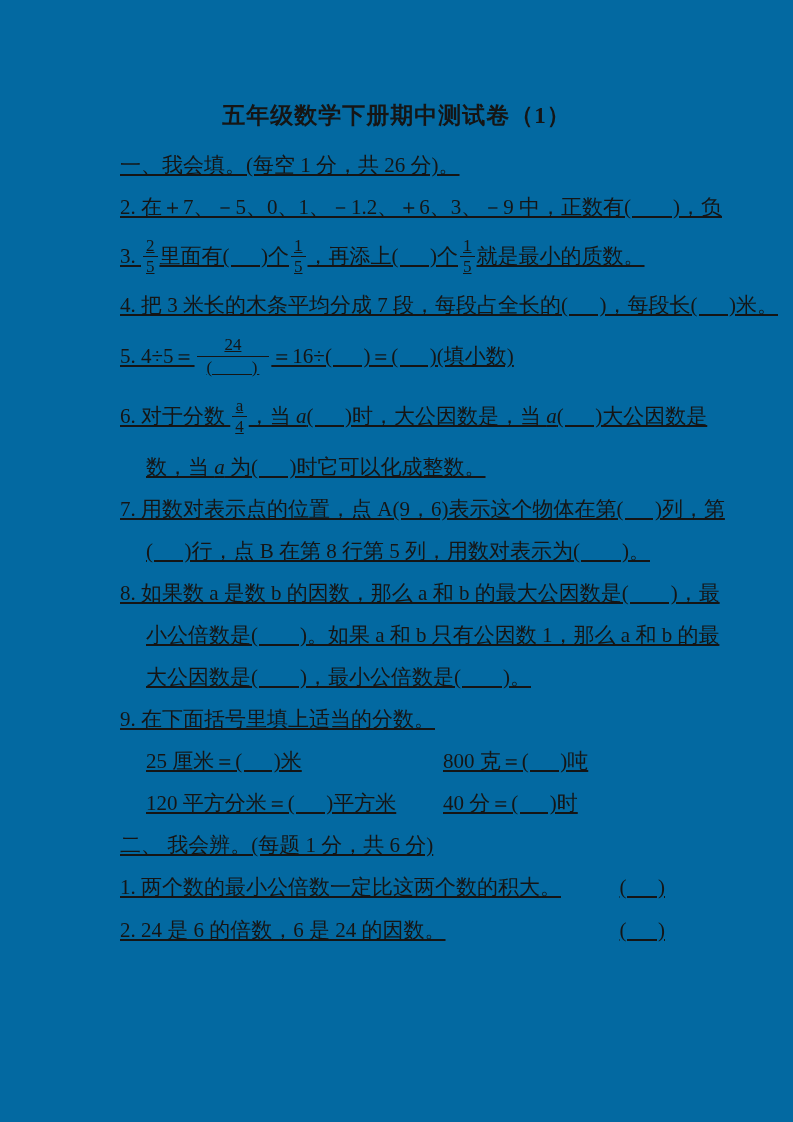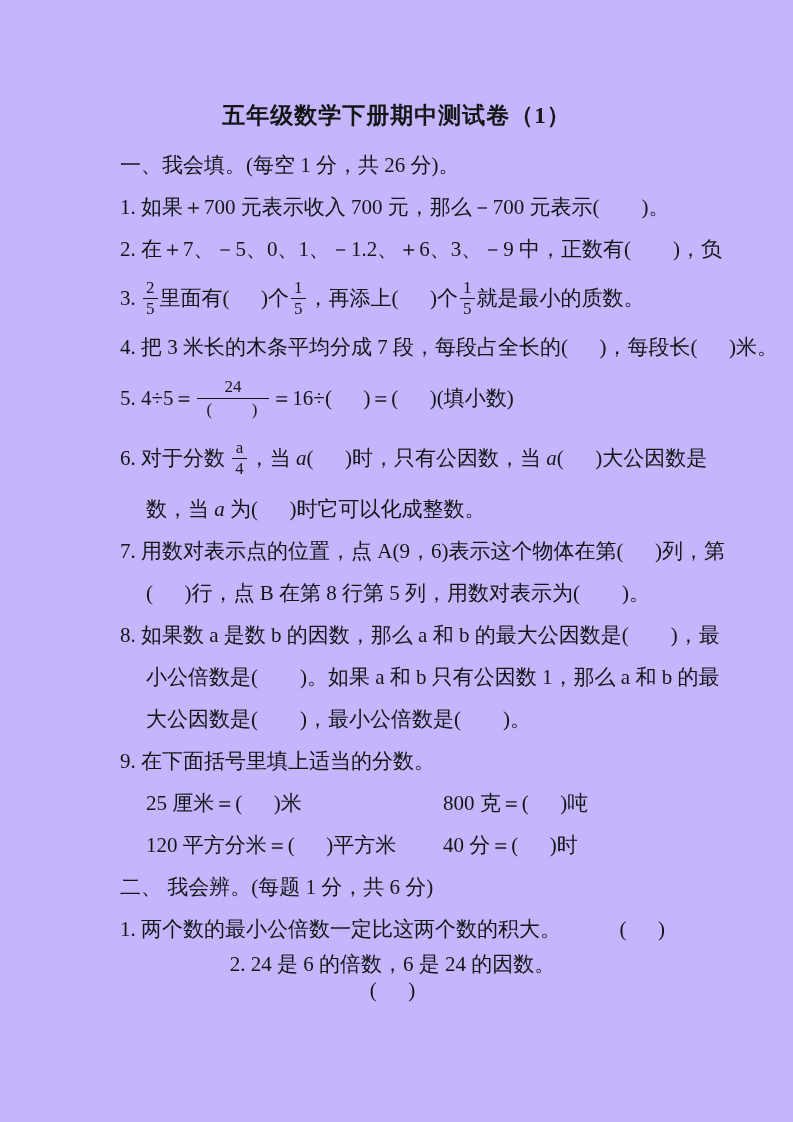--- a/index.html
+++ b/index.html
@@ -6,42 +6,42 @@
   body {
     width: 793px; height: 1122px;
     background: #ffffff;
     color: #151515;
     font-family: "Liberation Serif", serif;
   }
   .page {
     position: relative;
     width: 793px; height: 1122px;
     overflow: hidden;
-    background: #c4b5fd;
+    background: #0369a1;
   }
-  .content { padding: 0 108px 0 120px; }
+  .content { padding: 0 108px 0 120px; text-decoration: underline; }
   .title {
     padding-top: 96px;
     height: 40px; line-height: 40px;
     text-align: center;
     font-size: 23px;
     font-weight: 700;
     letter-spacing: 1px;
     white-space: pre;
   }
   .line {
     display: flex;
     align-items: center;
     height: 42px;
     font-size: 21px;
   }
   .line.first { margin-top: 8px; }
   .line.tall  { height: 56px; }
   .line.taller{ height: 60px; }
-  .line.last  { height: 44px; flex-direction: column; }
+  .line.last  { height: 44px; }
   .t { white-space: pre; }
   .it { font-style: italic; }
   .indent { padding-left: 26px; }
   .frac {
     display: inline-flex;
     flex-direction: column;
     align-items: center;
     line-height: 1.05;
     font-size: 17px;
     margin: 0 2px;
@@ -68,23 +68,20 @@
 
 <div class="page">
   <div class="title">五年级数学下册期中测试卷（1）</div>
 
   <div class="content">
 
     <div class="line first">
       <span class="t">一、我会填。(每空 1 分，共 26 分)。</span>
     </div>
 
-    <div class="line">
-      <span class="t">1. 如果＋700 元表示收入 700 元，那么－700 元表示(        )。</span>
-    </div>
 
     <div class="line">
       <span class="t">2. 在＋7、－5、0、1、－1.2、＋6、3、－9 中，正数有(        )，负</span>
     </div>
 
     <div class="line tall">
       <span class="t">3. </span>
       <span class="frac">
         <span class="num">2</span>
         <span class="den">5</span>
@@ -116,21 +113,21 @@
     </div>
 
     <div class="line taller">
       <span class="t">6. 对于分数 </span>
       <span class="frac">
         <span class="num">a</span>
         <span class="den">4</span>
       </span>
       <span class="t">，当 </span>
       <span class="t it">a</span>
-      <span class="t">(      )时，只有公因数，当 </span>
+      <span class="t">(      )时，大公因数是，当 </span>
       <span class="t it">a</span>
       <span class="t">(      )大公因数是</span>
     </div>
     <div class="line indent">
       <span class="t">数，当 </span>
       <span class="t it">a</span>
       <span class="t"> 为(      )时它可以化成整数。</span>
     </div>
 
     <div class="line">

